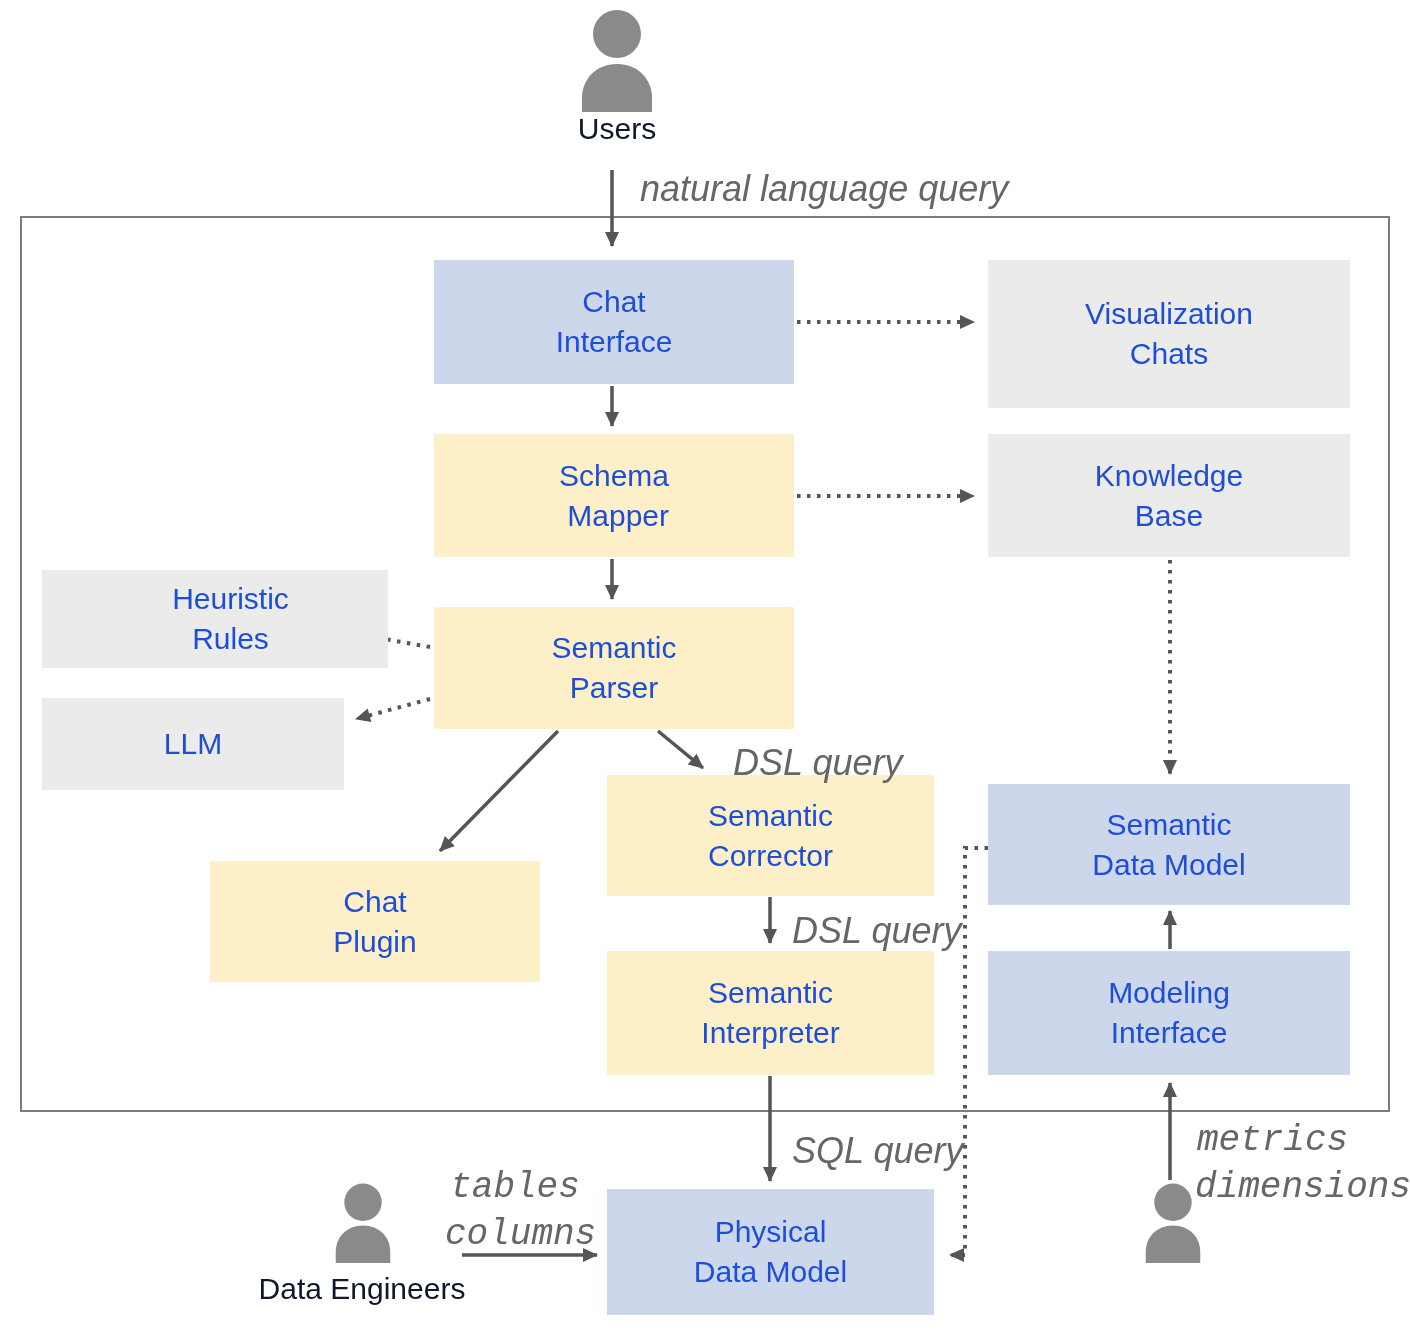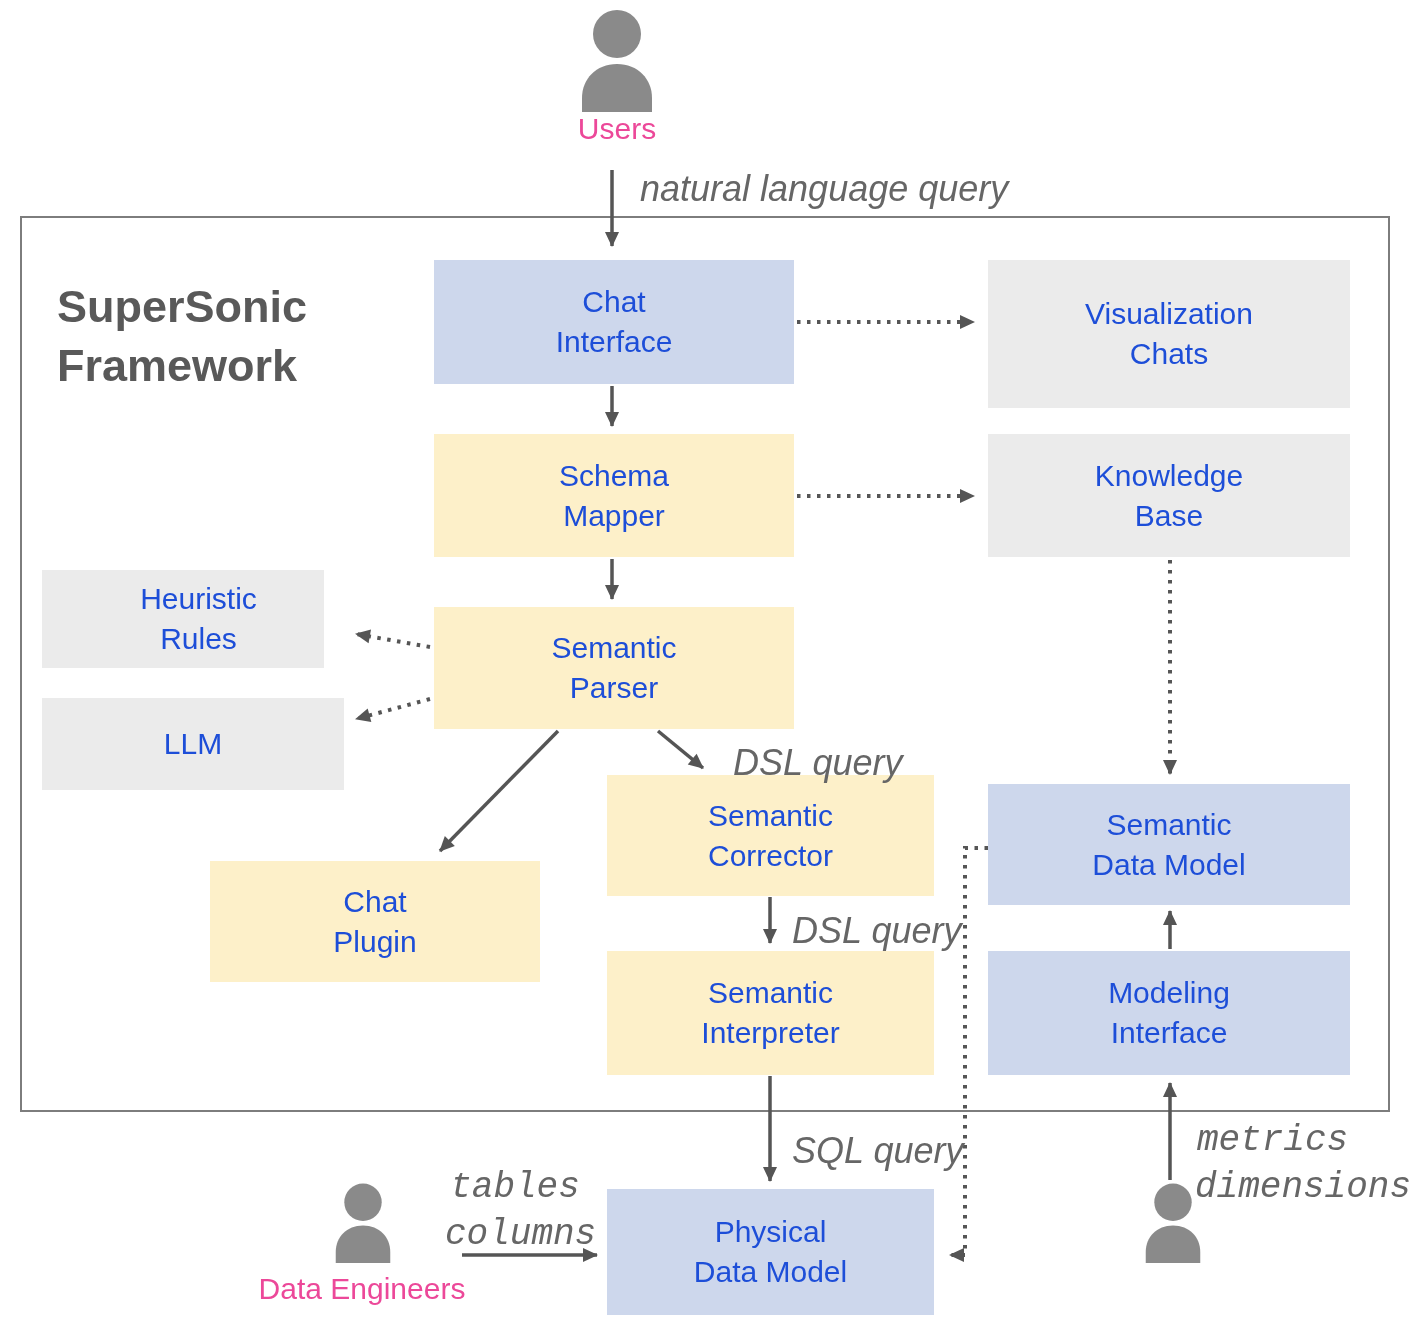--- a/index.html
+++ b/index.html
@@ -30,21 +30,21 @@
   }
 
   .edge-label {
     position:absolute; z-index:3;
     font-style:italic; font-size:36px; color:#666666;
     line-height:1.3; white-space:pre-line;
   }
   .edge-label.center { text-align:center;font-family:Liberation Mono, monospace; }
 
   .actor-label {
-    position:absolute; z-index:3; font-size:30px; color:#ec4899; text-align:center;
+    position:absolute; z-index:3; font-size:30px; color:#0f172a; text-align:center;
   }
   .person { position:absolute; z-index:2; }
 </style>
 </head>
 <body>
 
 <div class="canvas">
 
   <div class="frame"></div>
 
@@ -69,32 +69,30 @@
     <g stroke="#555555" stroke-width="4" fill="none" stroke-dasharray="3.5 6.5">
       <line x1="797" y1="322" x2="974" y2="322" marker-end="url(#ah)"></line>
       <line x1="797" y1="496" x2="974" y2="496" marker-end="url(#ah)"></line>
       <line x1="430" y1="647" x2="356" y2="634" marker-end="url(#ah)"></line>
       <line x1="430" y1="699" x2="356" y2="719" marker-end="url(#ah)"></line>
       <line x1="1170" y1="560" x2="1170" y2="774" marker-end="url(#ah)"></line>
       <polyline points="988,848 965,848 965,1255 950,1255" marker-end="url(#ah)"></polyline>
     </g>
   </svg>
 
-  <div class="title">SuperSonic
-Framework</div>
 
   <div class="node blue" style="left:434px;top:260px;width:360px;height:124px;">Chat
 Interface</div>
   <div class="node gray" style="left:988px;top:260px;width:362px;height:148px;">Visualization
 Chats</div>
-  <div class="node yellow" style="left:434px;top:434px;width:360px;height:123px;">Schema
+  <div class="node yellow" style="left:434px;top:434px;width:360px;height:123px;text-align:right;">Schema
 Mapper</div>
   <div class="node gray" style="left:988px;top:434px;width:362px;height:123px;">Knowledge
 Base</div>
-  <div class="node gray" style="left:42px;top:570px;width:282px;height:98px;padding-left:31px;">Heuristic
+  <div class="node gray" style="left:42px;top:570px;width:346px;height:98px;padding-left:31px;">Heuristic
 Rules</div>
   <div class="node gray" style="left:42px;top:698px;width:302px;height:92px;">LLM</div>
   <div class="node yellow" style="left:434px;top:607px;width:360px;height:122px;">Semantic
 Parser</div>
   <div class="node yellow" style="left:607px;top:775px;width:327px;height:121px;">Semantic
 Corrector</div>
   <div class="node yellow" style="left:210px;top:861px;width:330px;height:121px;">Chat
 Plugin</div>
   <div class="node yellow" style="left:607px;top:951px;width:327px;height:124px;">Semantic
 Interpreter</div>

